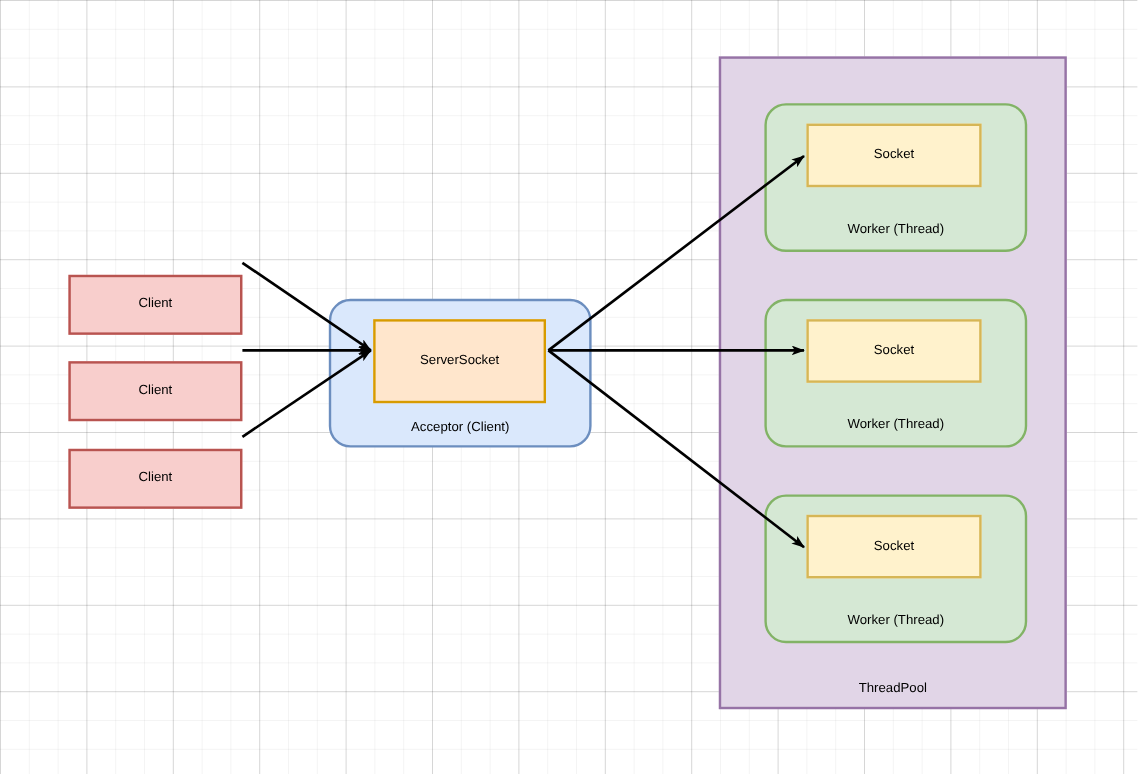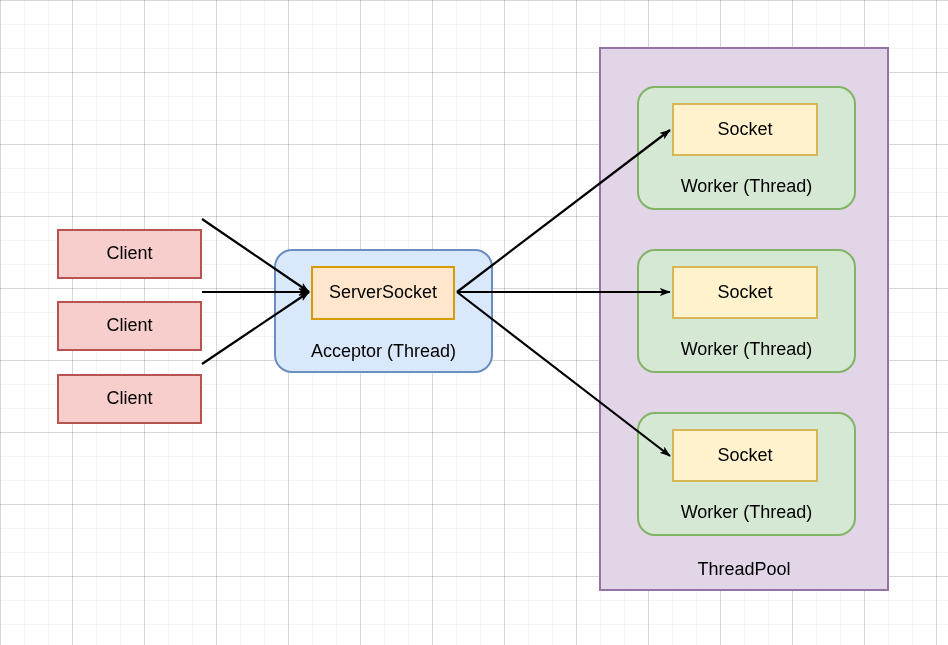--- a/index.html
+++ b/index.html
@@ -25,21 +25,21 @@
       72px 72px;
     background-position: 0px 0px, 0px 0px, 0px 0px, 0px 0px;
     font-family: "Liberation Sans", sans-serif;
   }
   .node {
     position: absolute;
     box-sizing: border-box;
     display: flex;
     align-items: center;
     justify-content: center;
-    font-size: 18px;
+    font-size: 11px;
     color: #000000;
     line-height: 1.2;
   }
   .client-box {
     background: #f8cecc;
     border: 2px solid #b85450;
     margin-top: 34px;
   }
   .acceptor-box {
     background: #dae8fc;
@@ -99,21 +99,21 @@
     <span>Client</span>
   </div>
   <div class="node client-box" style="left:57px; top:267px; width:145px; height:50px;">
     <span>Client</span>
   </div>
   <div class="node client-box" style="left:57px; top:340px; width:145px; height:50px;">
     <span>Client</span>
   </div>
 
   <div class="node acceptor-box" style="left:274px; top:249px; width:219px; height:124px;">
-    <span>Acceptor (Thread)</span>
+    <span>Acceptor (Client)</span>
   </div>
 
   <div class="node worker-box" style="left:637px; top:86px; width:219px; height:124px;">
     <span>Worker (Thread)</span>
   </div>
   <div class="node worker-box" style="left:637px; top:249px; width:219px; height:124px;">
     <span>Worker (Thread)</span>
   </div>
   <div class="node worker-box" style="left:637px; top:412px; width:219px; height:124px;">
     <span>Worker (Thread)</span>
@@ -128,21 +128,21 @@
     <g>
       <line class="edge-line" x1="202" y1="219" x2="309" y2="292" marker-end="url(#arrowhead)"></line>
       <line class="edge-line" x1="202" y1="292" x2="309" y2="292" marker-end="url(#arrowhead)"></line>
       <line class="edge-line" x1="202" y1="364" x2="309" y2="292" marker-end="url(#arrowhead)"></line>
       <line class="edge-line" x1="457" y1="292" x2="670" y2="130" marker-end="url(#arrowhead)"></line>
       <line class="edge-line" x1="457" y1="292" x2="670" y2="292" marker-end="url(#arrowhead)"></line>
       <line class="edge-line" x1="457" y1="292" x2="670" y2="456" marker-end="url(#arrowhead)"></line>
     </g>
   </svg>
 
-  <div class="node serversocket-box" style="left:311px; top:266px; width:144px; height:54px;">
+  <div class="node serversocket-box" style="left:311px; top:266px; width:144px; height:70px;">
     <span>ServerSocket</span>
   </div>
 
   <div class="node socket-box" style="left:672px; top:103px; width:146px; height:53px;">
     <span>Socket</span>
   </div>
   <div class="node socket-box" style="left:672px; top:266px; width:146px; height:53px;">
     <span>Socket</span>
   </div>
   <div class="node socket-box" style="left:672px; top:429px; width:146px; height:53px;">

